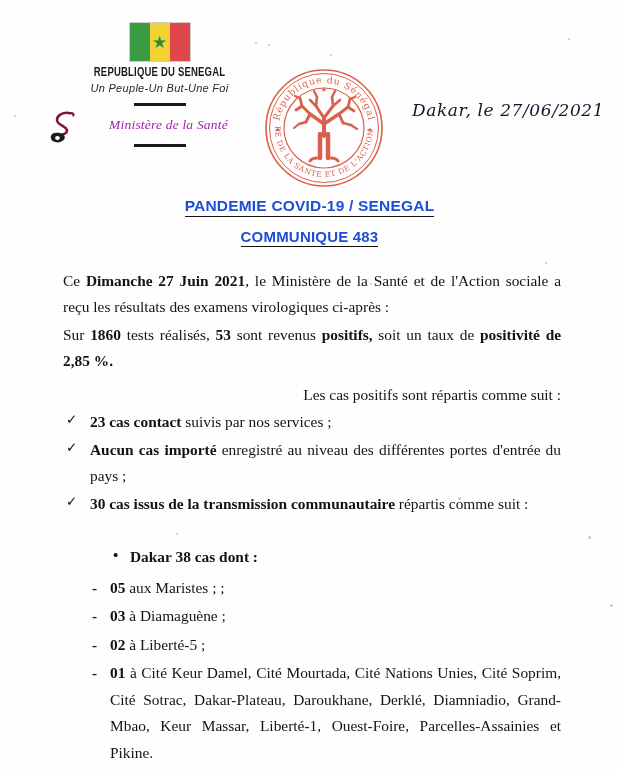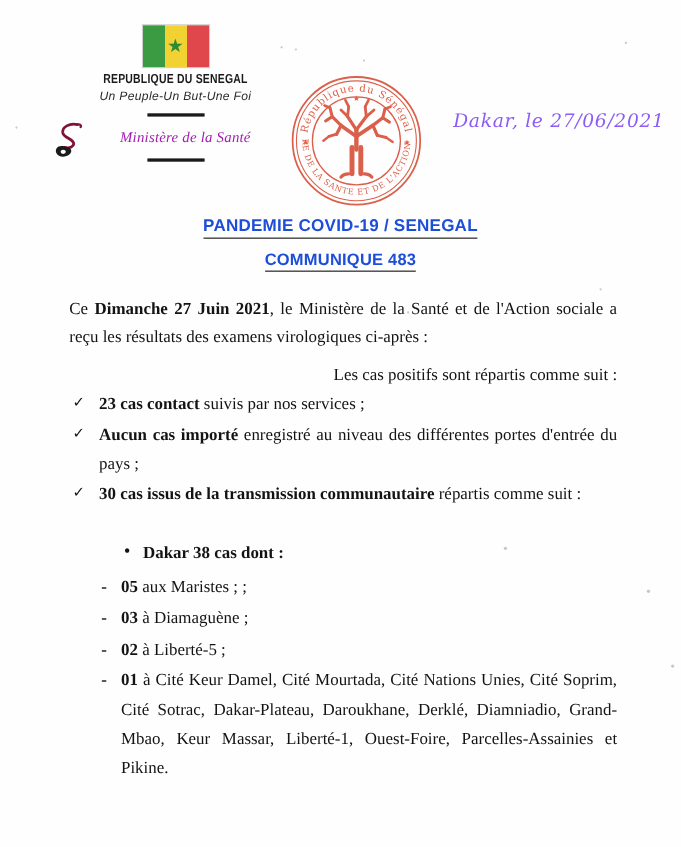--- a/index.html
+++ b/index.html
@@ -121,21 +121,21 @@
   }
 
   
   .date-line {
     position: absolute;
     left: 412px;
     top: 100px;
     font-family: "DejaVu Serif", "Liberation Serif", serif;
     font-style: italic;
     font-size: 17px;
-    color: #8b5cf6;
+    color: #0f172a;
     letter-spacing: 0.6px;
     white-space: nowrap;
   }
 
   
   .titles {
     text-align: center;
     margin-top: 12px;
   }
   .doc-title, .doc-subtitle {
@@ -317,20 +317,21 @@
   <div class="titles">
     <div class="doc-title">PANDEMIE COVID-19 / SENEGAL</div>
     <br>
     <div class="doc-subtitle">COMMUNIQUE 483</div>
   </div>
 
   <div class="body-text">
 
     <p class="para"><span>Ce </span><b>Dimanche 27 Juin 2021</b><span>, le Ministère de la Santé et de l'Action sociale a reçu les résultats des examens virologiques ci-après :</span></p>
 
+    <p class="para"><span>Sur </span><b>1860</b><span> tests réalisés, </span><b>53</b><span> sont revenus </span><b>positifs,</b><span> soit un taux de </span><b>positivité de 2,85 %.</b></p>
 
     <p class="para no-justify" style="margin-top:7px;text-align:right;">Les cas positifs sont répartis comme suit :</p>
 
     <ul class="check-list">
       <li>
         <span class="tick">✓</span><b>23 cas contact</b><span> suivis par nos services ;</span>
       </li>
       <li>
         <span class="tick">✓</span><b>Aucun cas importé</b><span> enregistré au niveau des différentes portes d'entrée du pays ;</span>
       </li>

